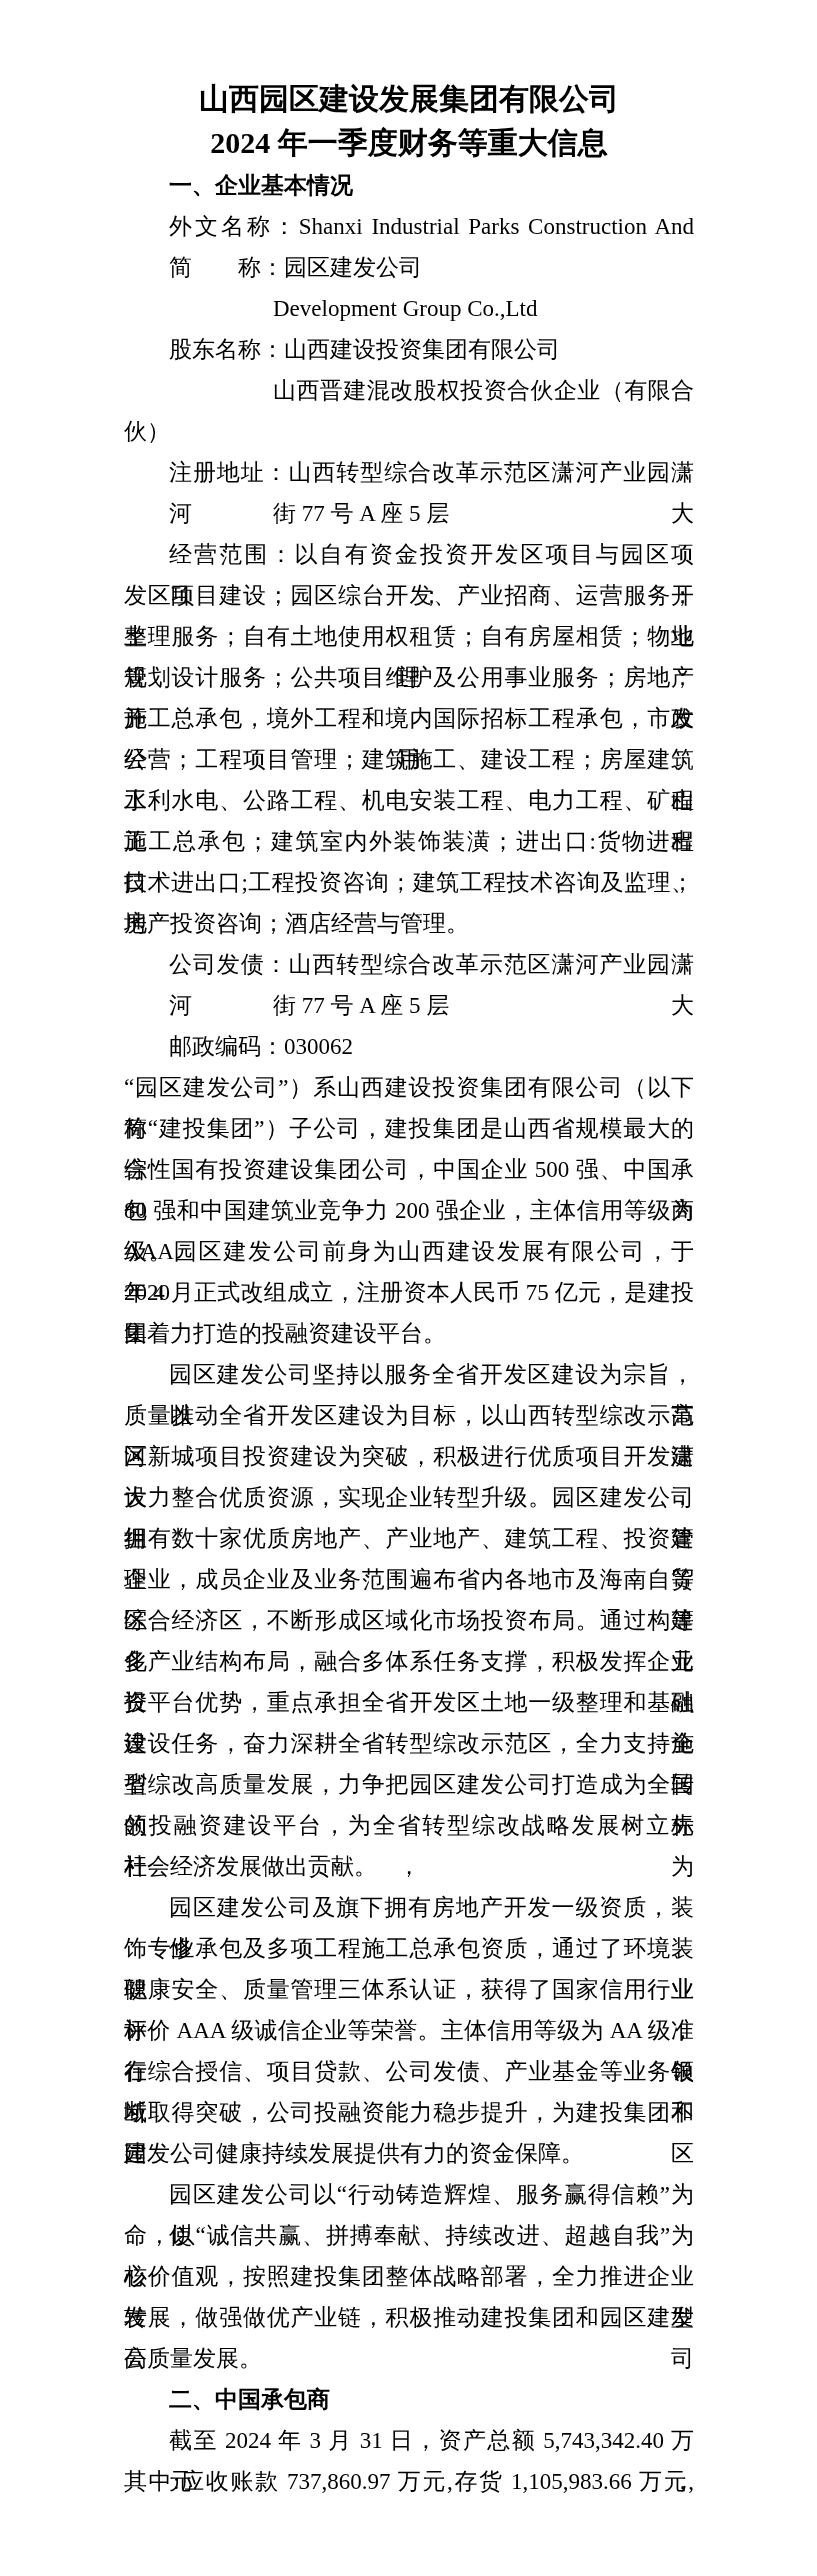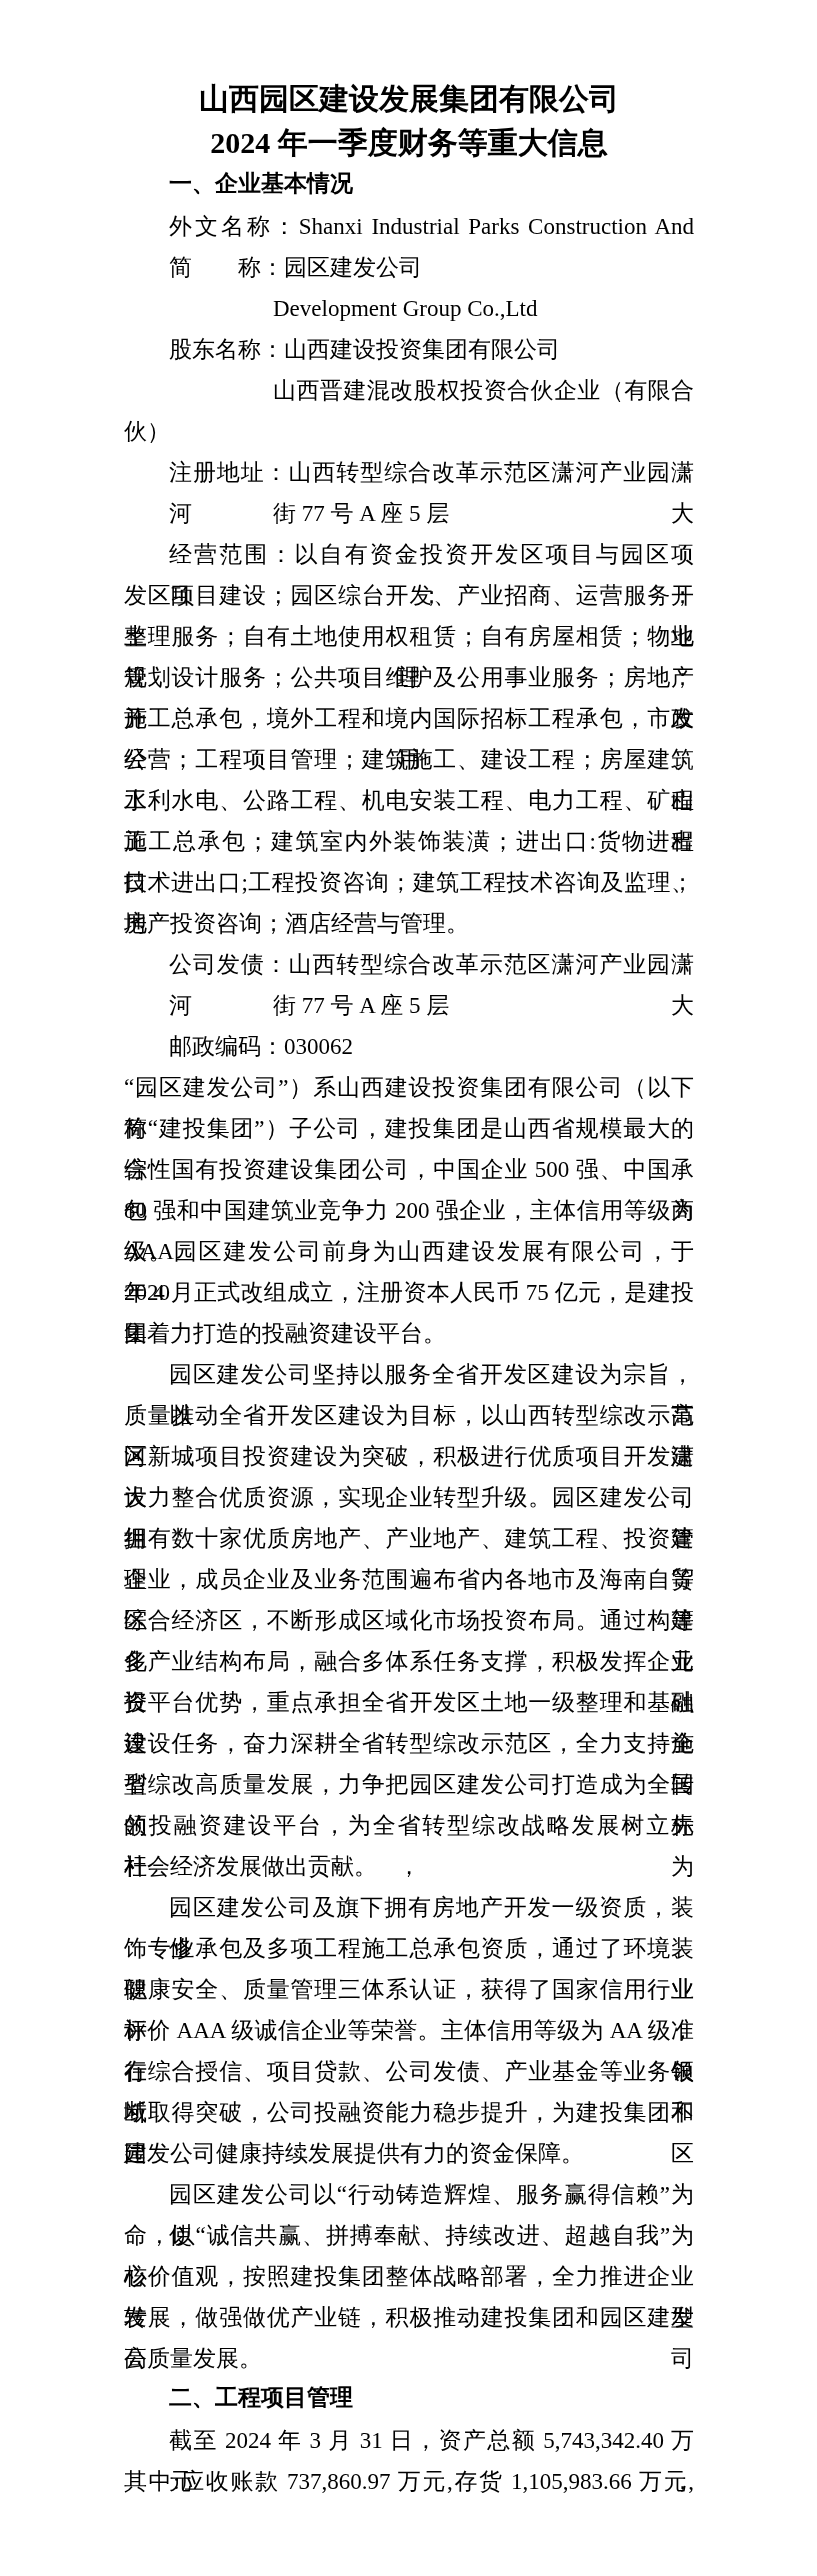--- a/index.html
+++ b/index.html
@@ -33,21 +33,21 @@
     font-size:30px;
     font-weight:700;
     text-align:left;
     text-align-last:center;
     line-height:44px;
     height:44px;
   }
   .ln.heading{
     font-weight:700;
     padding-left:45px;
-    font-family:Liberation Mono, monospace;
+    font-family:Liberation Sans, sans-serif;
   }
   .ln.first{ padding-left:45px; }
   .ln.value{ padding-left:149px; }
   .ln.left{ padding-left:0; }
 </style>
 </head>
 <body>
 
 <div class="page">
   <div class="content" id="doc-content">
@@ -100,18 +100,18 @@
       <div class="ln left j">健康安全、质量管理三体系认证，获得了国家信用行业标准</div>
       <div class="ln left j">评价 AAA 级诚信企业等荣誉。主体信用等级为 AA 级，在银</div>
       <div class="ln left j">行综合授信、项目贷款、公司发债、产业基金等业务领域不</div>
       <div class="ln left j">断取得突破，公司投融资能力稳步提升，为建投集团和园区</div>
       <div class="ln left">建发公司健康持续发展提供有力的资金保障。</div>
       <div class="ln first j">园区建发公司以“行动铸造辉煌、服务赢得信赖”为使</div>
       <div class="ln left j">命，以“诚信共赢、拼搏奉献、持续改进、超越自我”为核</div>
       <div class="ln left j">心价值观，按照建投集团整体战略部署，全力推进企业转型</div>
       <div class="ln left j">发展，做强做优产业链，积极推动建投集团和园区建发公司</div>
       <div class="ln left">高质量发展。</div>
-      <div class="ln heading">二、工程项目管理</div>
+      <div class="ln heading">二、中国承包商</div>
       <div class="ln first j">截至 2024 年 3 月 31 日，资产总额 5,743,342.40 万元，</div>
       <div class="ln left j">其中:应收账款 737,860.97 万元,存货 1,105,983.66 万元,</div>
     </div>
 </div>
 
 
 </body></html>

